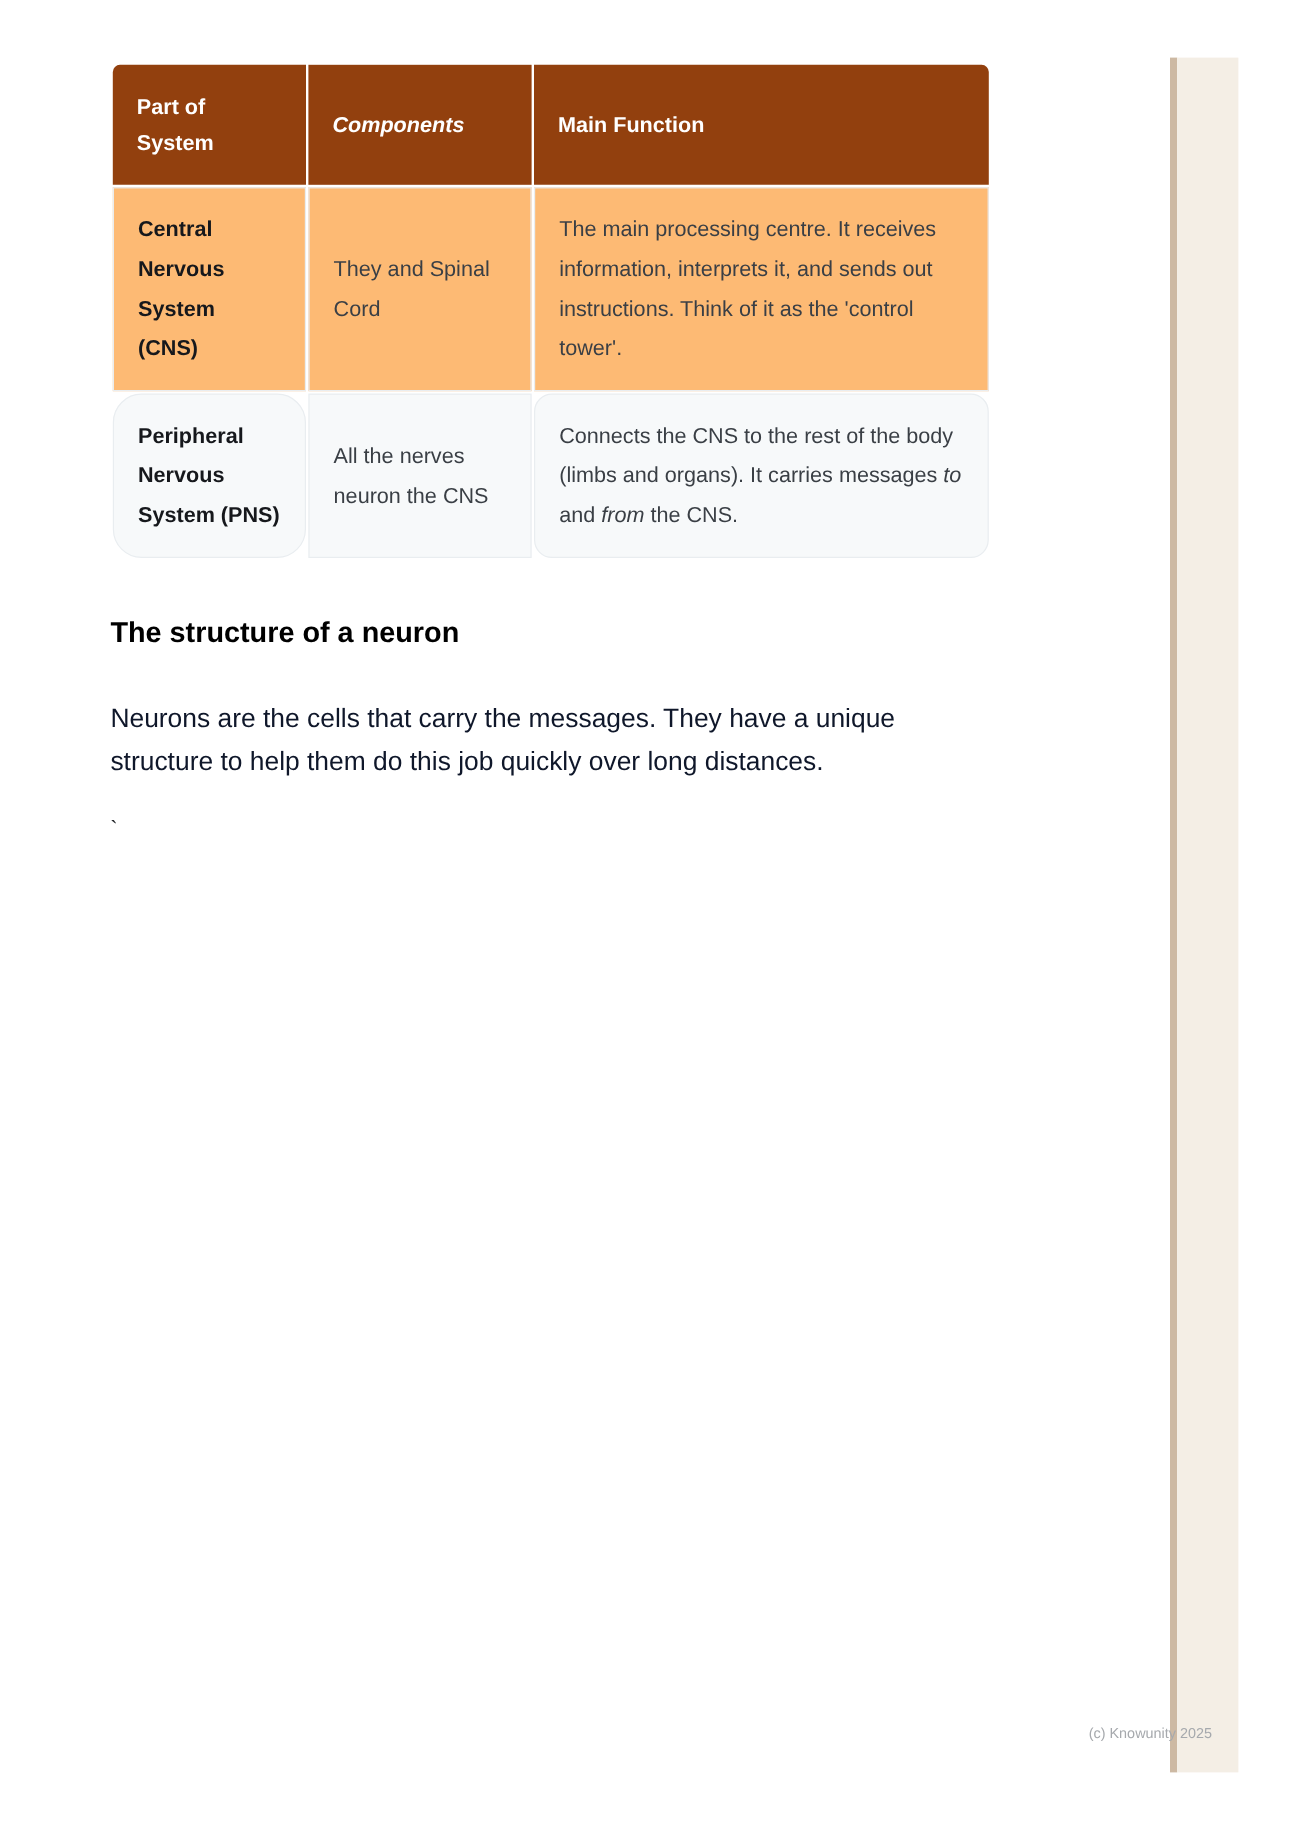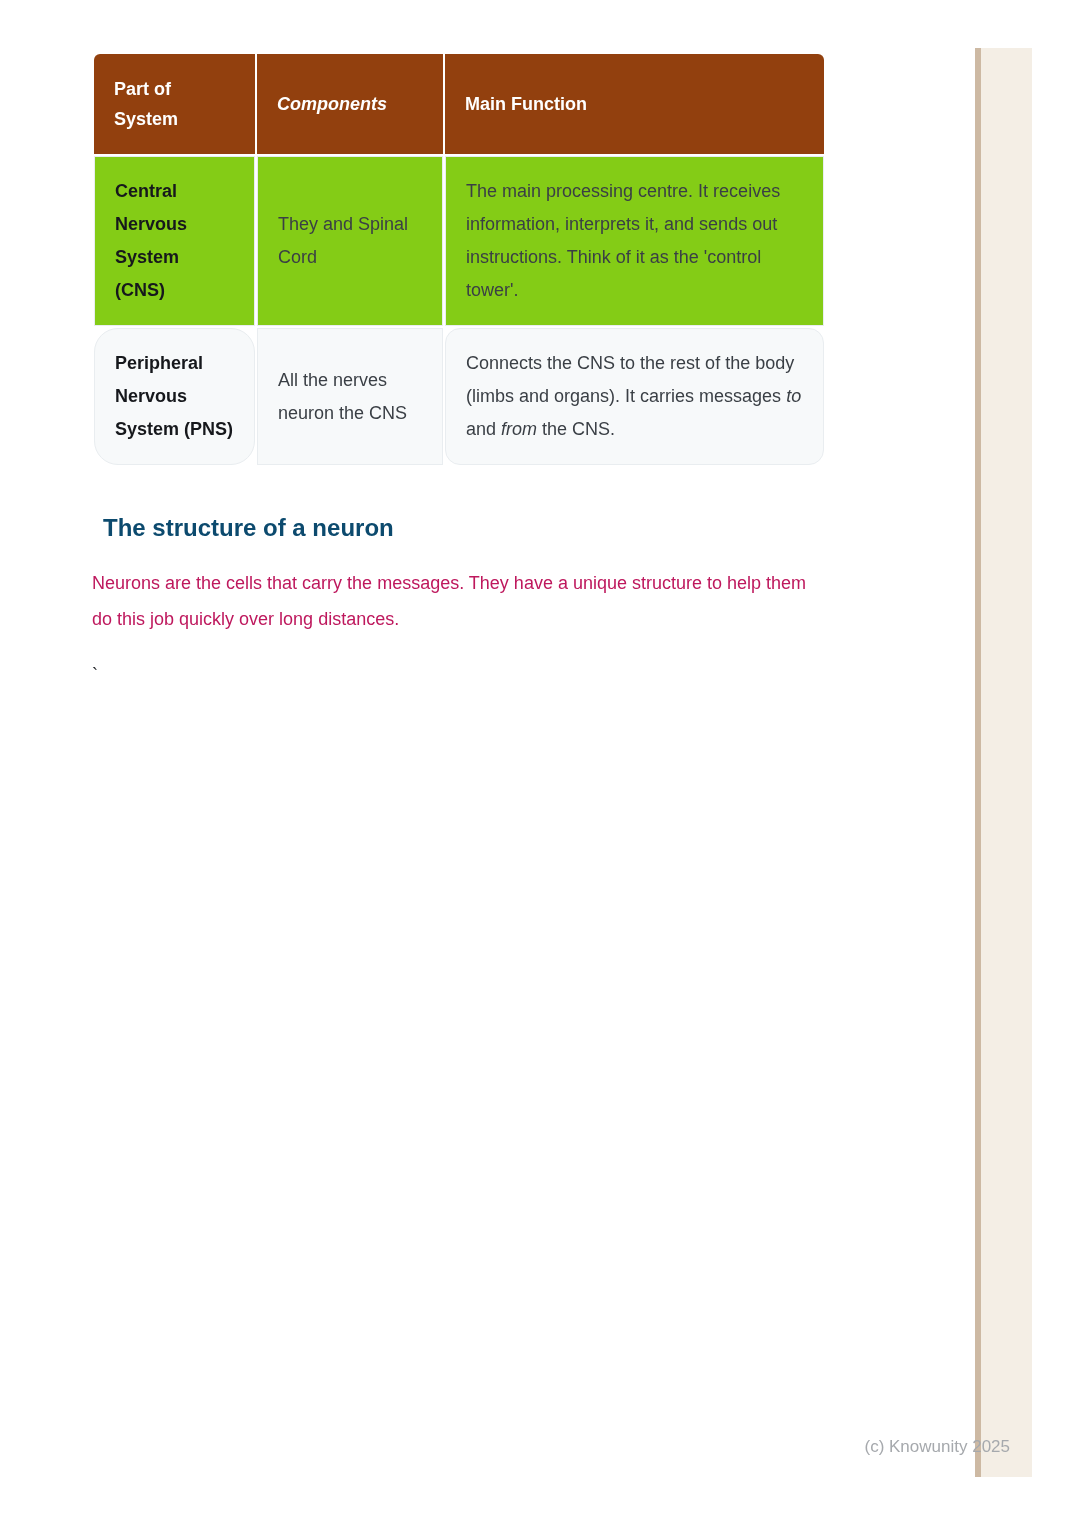--- a/index.html
+++ b/index.html
@@ -30,49 +30,49 @@
     font-weight: 600;
     line-height: 30px;
     text-align: left;
     vertical-align: middle;
     padding: 20px 20px;
   }
   .ns-table th.col-part { width: 121px; border-top-left-radius: 6px; }
   .ns-table th.col-comp { width: 146px; font-style: italic; }
   .ns-table th.col-func { border-top-right-radius: 6px; padding-left: 20px; }
   .ns-table td {
-    background: #84cc16;
+    background: #fdba74;
     border: 1px solid #E9EDF0;
     font-size: 18px;
     line-height: 33px;
     color: #3A3F45;
     vertical-align: middle;
     padding: 18px 20px;
   }
   .ns-table tbody tr.row-alt td { background: #F7F9FA; }
   .ns-table td.rowhead {
     font-weight: 700;
     color: #16181C;
   }
   .ns-table tbody tr:last-child td:first-child { border-bottom-left-radius: 6px; border-radius: 24px; }
   .ns-table tbody tr:last-child td:last-child { border-bottom-right-radius: 6px; border-radius: 15px; }
   .ns-table .seg-italic { font-style: italic; }
 
   h2.section-heading {
-    margin: 46px 0 0 11px;
+    margin: 46px 0 0 0;
     font-size: 24px;
     font-weight: 700;
-    color: #0c4a6e;
+    color: #000000;
     line-height: 30px;
   }
   p.section-paragraph {
-    margin: 22px 0 0 0;
-    font-size: 18px;
+    margin: 38px 0 0 0;
+    font-size: 22px;
     line-height: 36px;
-    color: #be185d;
+    color: #0f172a;
   }
   .stray-char {
     margin-top: 26px;
     font-size: 18px;
     line-height: 24px;
     color: #26292E;
   }
 
   .edge-line {
     position: absolute;
@@ -89,21 +89,21 @@
     top: 48px;
     width: 51px;
     height: 1429px;
     background: #F4EEE5;
     z-index: 1;
   }
   .copyright {
     position: absolute;
     top: 1437px;
     right: 70px;
-    font-size: 17px;
+    font-size: 12px;
     color: #A6A9AD;
     z-index: 2;
     white-space: nowrap;
   }
 </style>
 </head>
 <body>
 
 <div class="page">
 

